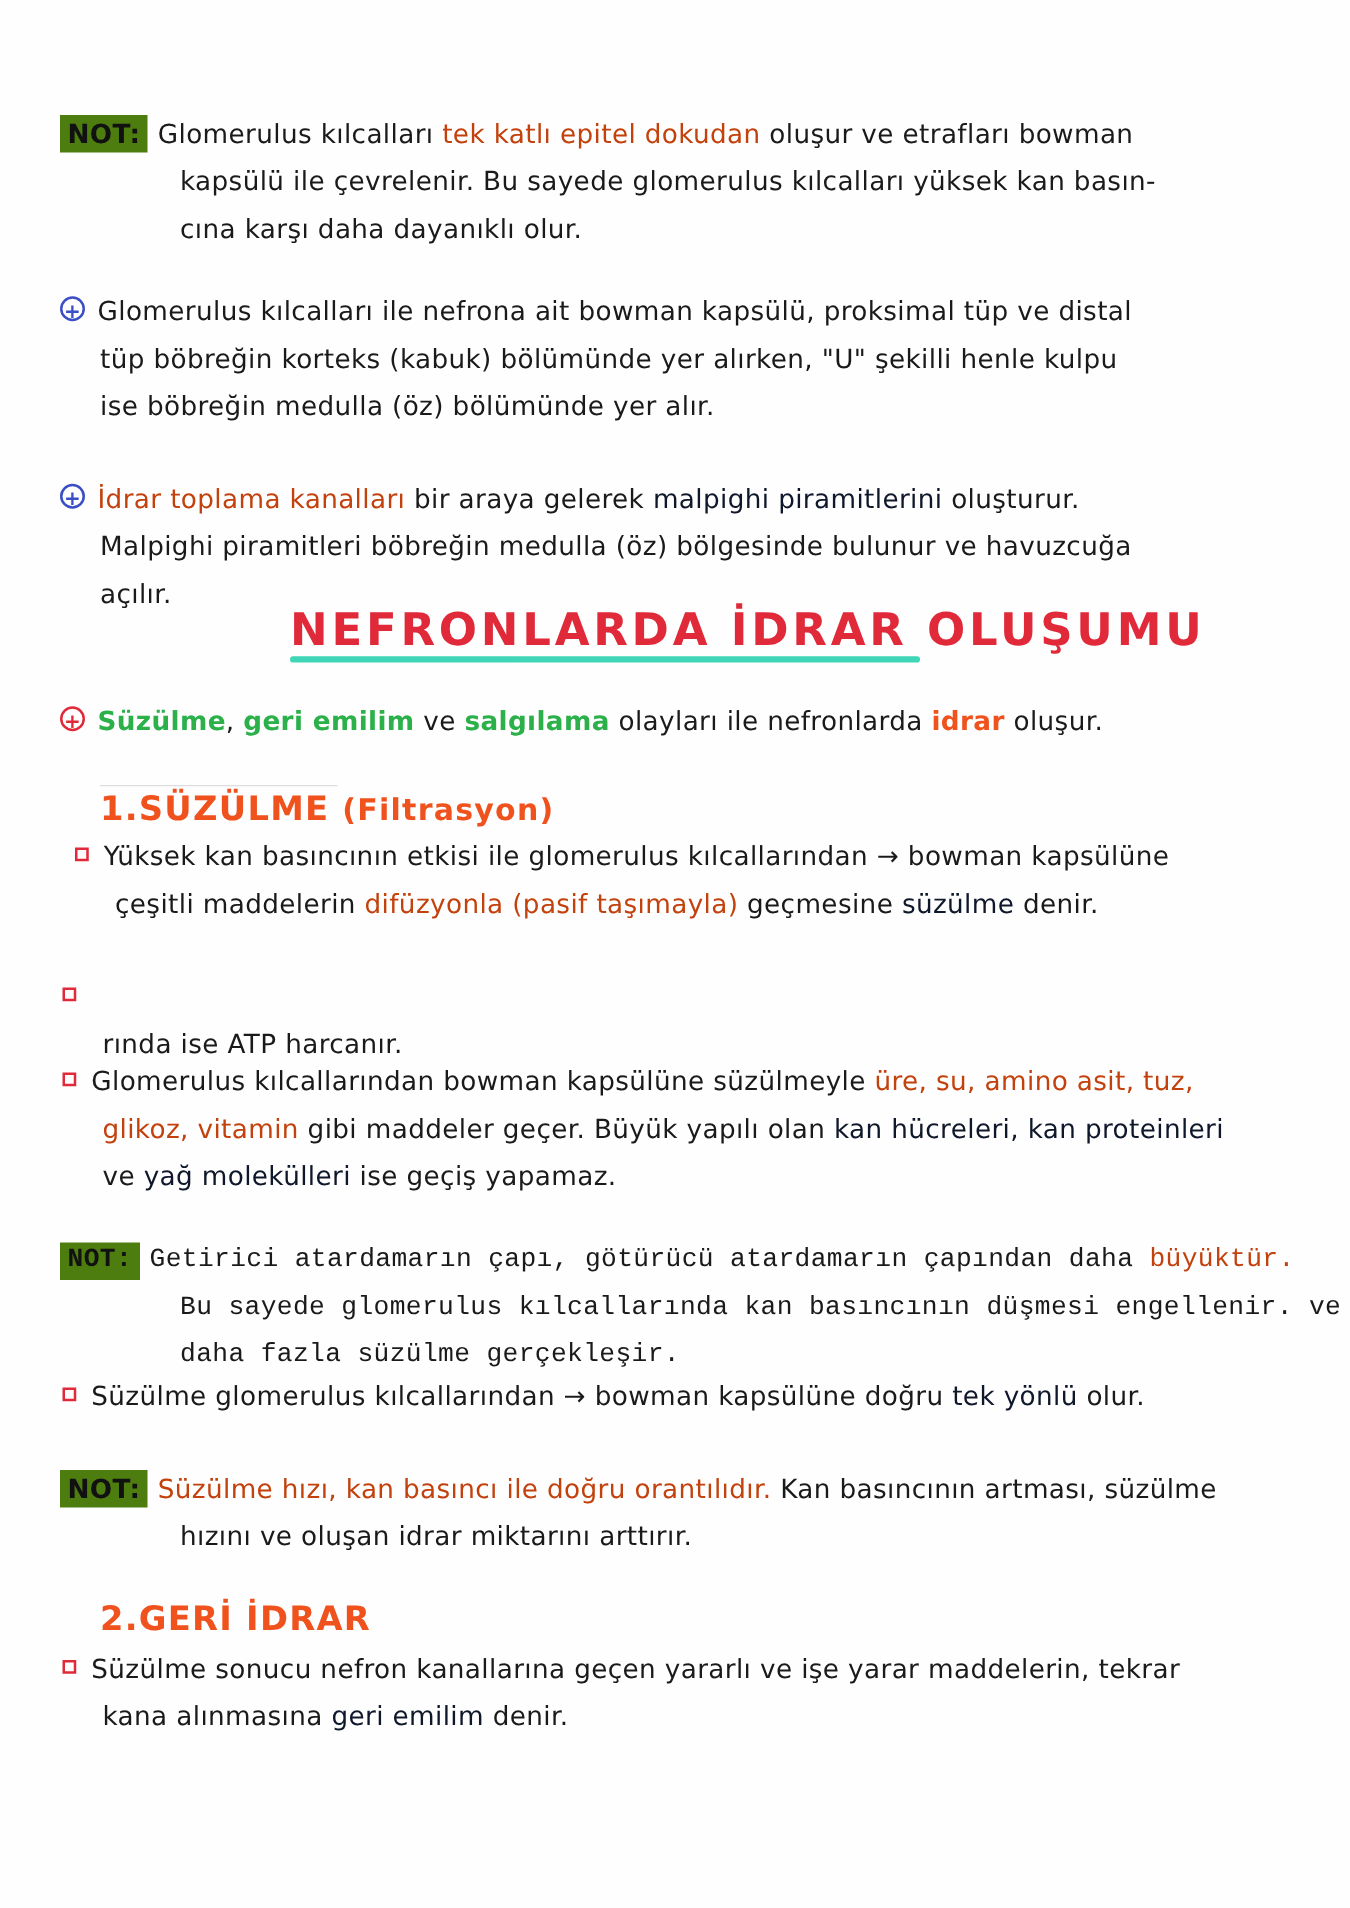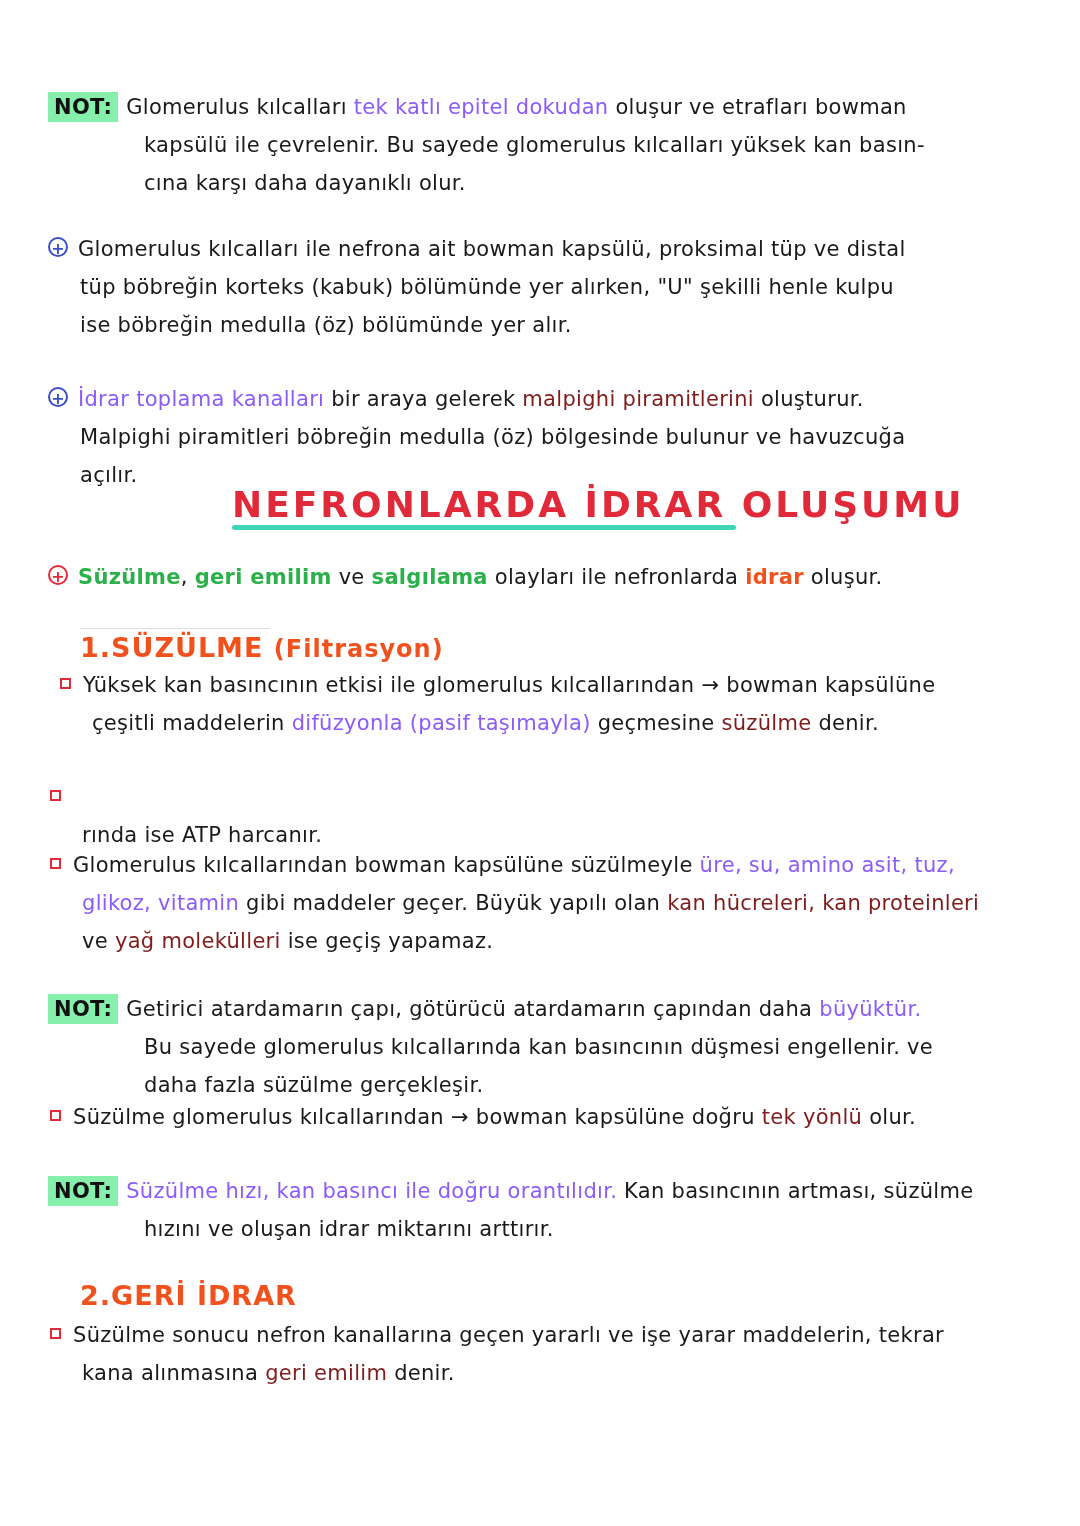--- a/index.html
+++ b/index.html
@@ -8,26 +8,26 @@
     background: #fefefe;
     font-family: "DejaVu Sans", sans-serif;
     color: #1a1a1a;
     position: relative;
     overflow: hidden;
   }
   .page { position: absolute; left: 0; top: 0; width: 1080px; height: 1526px; }
   .block { position: absolute; font-size: 21px; line-height: 38px; letter-spacing: 0.3px; }
   .line { white-space: nowrap; }
   .not {
-    display: inline-block; background: #86efac; font-weight: bold;
+    display: inline-block; background: #4d7c0f; font-weight: bold;
     padding: 0 6px; margin-right: 8px; font-size: 21px; line-height: 30px;
     color: #111;
   }
-  .blue { color: #8b5cf6; }
-  .red { color: #7f1d1d; }
+  .blue { color: #c2410c; }
+  .red { color: #0f172a; }
   .green { color: #2bb04a; font-weight: bold; }
   .orange { color: #f0521e; font-weight: bold; }
   .plus {
     display: inline-block; width: 20px; height: 20px; border-radius: 50%;
     border: 2px solid #3a4fc4; color: #3a4fc4; font-size: 16px; line-height: 19px;
     text-align: center; font-weight: bold; margin-right: 10px; vertical-align: 2px;
     box-sizing: border-box;
   }
   .plus.redp { border-color: #e02a3a; color: #e02a3a; }
   .sq {
@@ -97,21 +97,21 @@
     <div class="line"><span class="sq"></span></div>
     <div class="line indent">rında ise ATP harcanır.</div>
   </div>
 
   <div class="block" style="left:50px; top:846px;">
     <div class="line"><span class="sq"></span><span>Glomerulus kılcallarından bowman kapsülüne süzülmeyle </span><span class="blue">üre, su, amino asit, tuz,</span></div>
     <div class="line indent"><span class="blue">glikoz, vitamin</span><span> gibi maddeler geçer. Büyük yapılı olan </span><span class="red">kan hücreleri, kan proteinleri</span></div>
     <div class="line indent"><span>ve </span><span class="red">yağ molekülleri</span><span> ise geçiş yapamaz.</span></div>
   </div>
 
-  <div class="block" style="left:48px; top:990px;">
+  <div class="block" style="left:48px; top:990px;font-family:Liberation Mono, monospace;">
     <div class="line"><span class="not">NOT:</span><span>Getirici atardamarın çapı, götürücü atardamarın çapından daha </span><span class="blue">büyüktür.</span></div>
     <div class="line indent-not">Bu sayede glomerulus kılcallarında kan basıncının düşmesi engellenir. ve</div>
     <div class="line indent-not">daha fazla süzülme gerçekleşir.</div>
   </div>
 
   <div class="block" style="left:50px; top:1098px;">
     <div class="line"><span class="sq"></span><span>Süzülme glomerulus kılcallarından → bowman kapsülüne doğru </span><span class="red">tek yönlü</span><span> olur.</span></div>
   </div>
 
   <div class="block" style="left:48px; top:1172px;">

